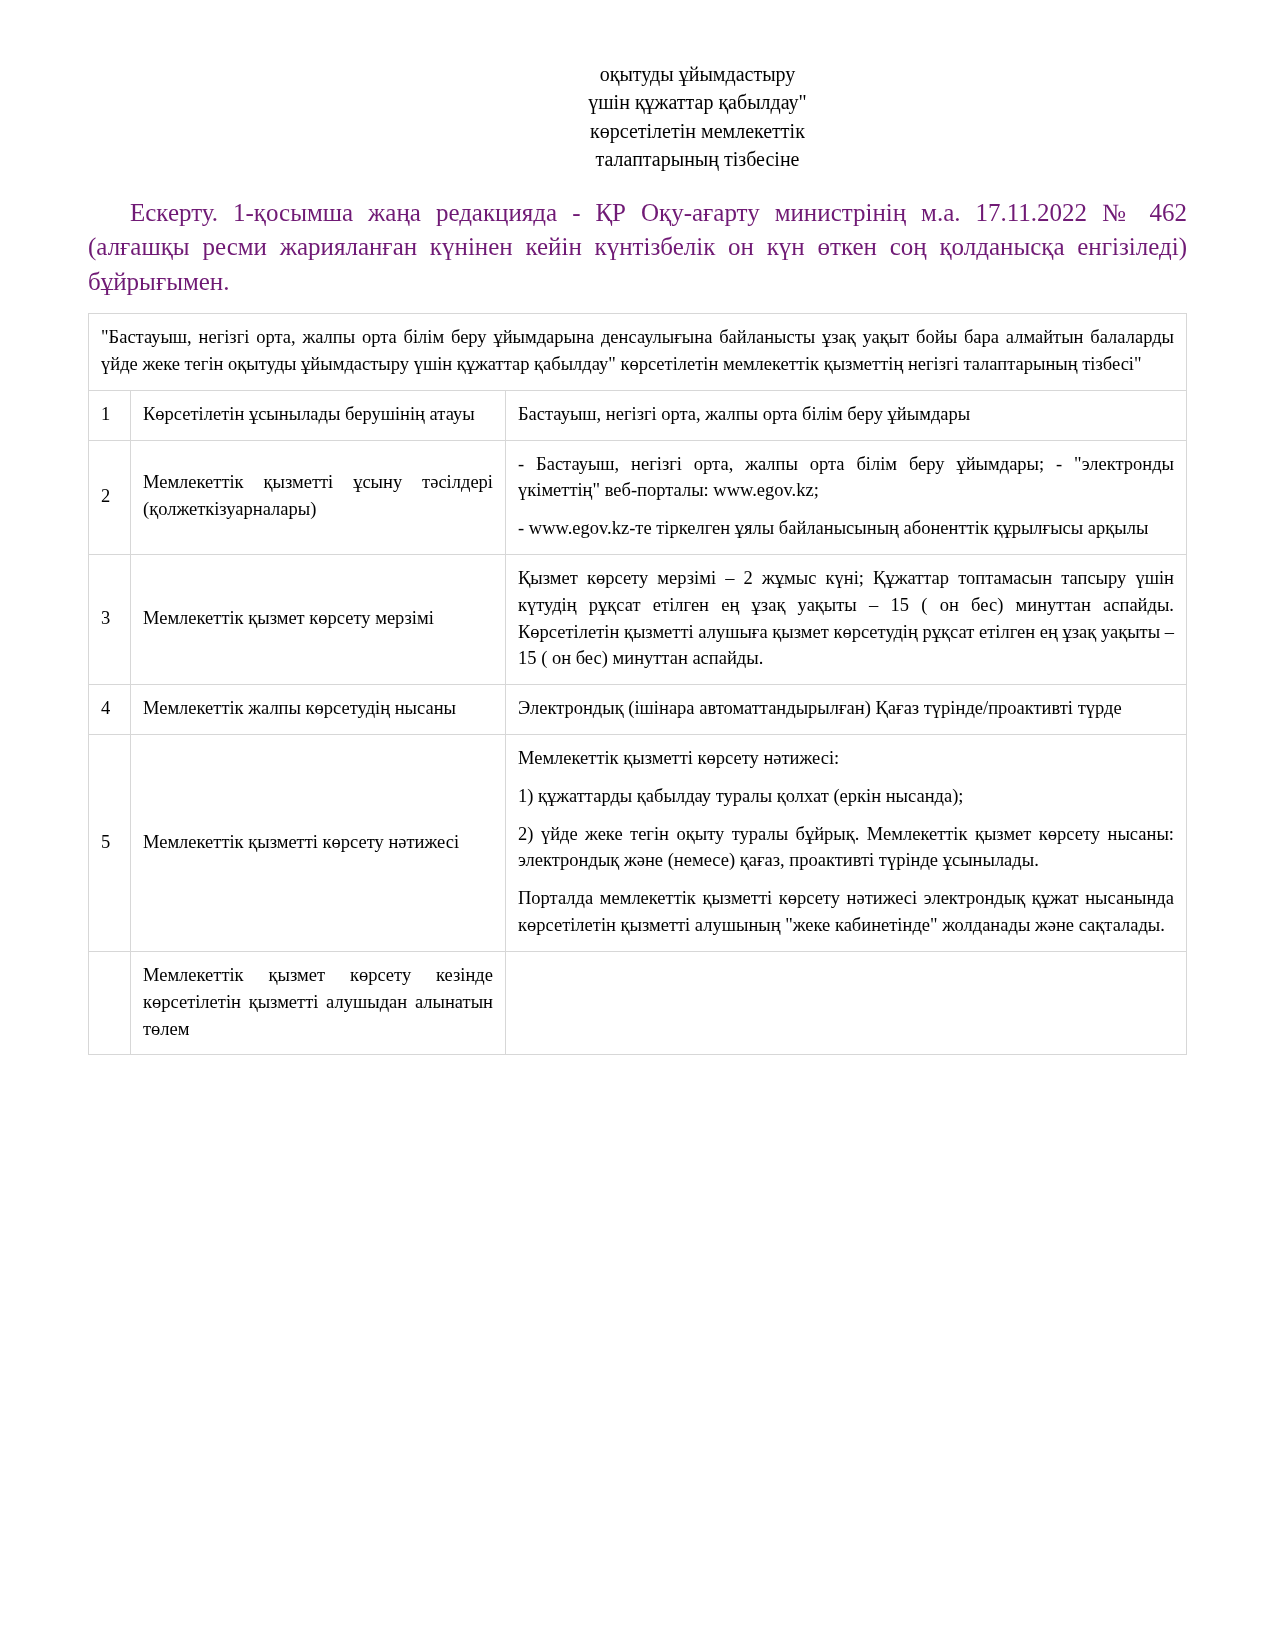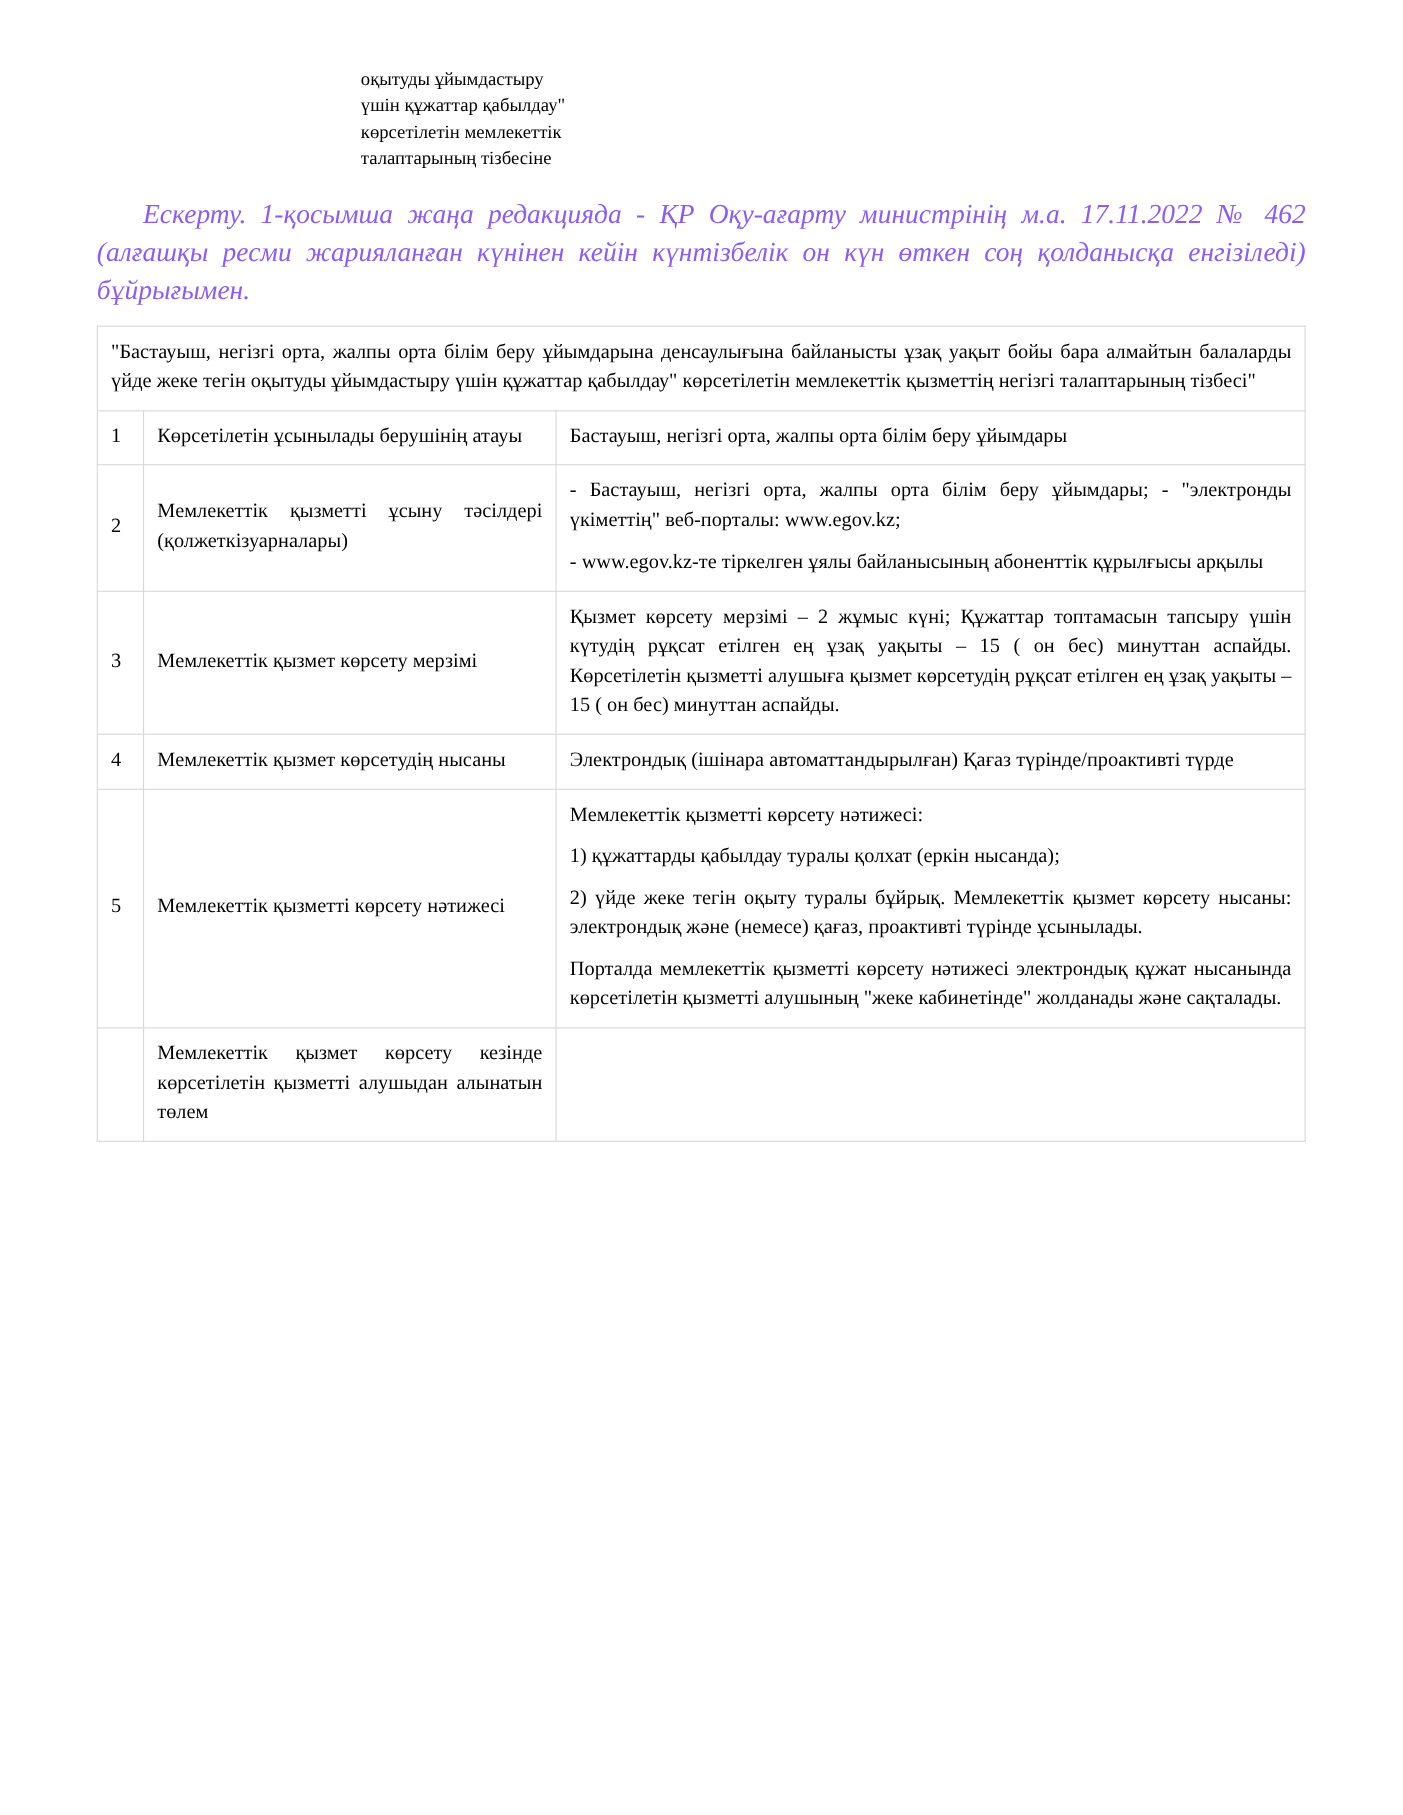--- a/index.html
+++ b/index.html
@@ -14,22 +14,22 @@
     color: #000000;
   }
   .page {
     width: 1275px;
     min-height: 1650px;
     box-sizing: border-box;
     padding: 60px 88px 0 88px;
     position: relative;
   }
   .header-block {
-    text-align: left;
-    font-size: 17px;
+    text-align: center;
+    font-size: 20px;
     line-height: 1.42;
     margin-left: 240px;
     margin-right: 120px;
   }
   .header-block div {
     white-space: nowrap;
   }
   .note {
     margin-top: 22px;
     color: #c00000;
@@ -83,21 +83,21 @@
 
 <div class="page">
 
   <div class="header-block">
     <div>оқытуды ұйымдастыру</div>
     <div>үшін құжаттар қабылдау"</div>
     <div>көрсетілетін мемлекеттік</div>
     <div>талаптарының тізбесіне</div>
   </div>
 
-  <div class="note" style="color: #8b5cf6; font-style: italic;">Ескерту. 1-қосымша жаңа редакцияда - ҚР Оқу-ағарту министрінің м.а. 17.11.2022 № 462 (алғашқы ресми жарияланған күнінен кейін күнтізбелік он күн өткен соң қолданысқа енгізіледі) бұйрығымен.</div>
+  <div class="note" style="color: #701a75;">Ескерту. 1-қосымша жаңа редакцияда - ҚР Оқу-ағарту министрінің м.а. 17.11.2022 № 462 (алғашқы ресми жарияланған күнінен кейін күнтізбелік он күн өткен соң қолданысқа енгізіледі) бұйрығымен.</div>
 
   <table class="doc-table">
     <colgroup>
       <col style="width:42px">
       <col style="width:375px">
       <col>
     </colgroup>
     <tbody>
       <tr>
         <td colspan="3" class="title-cell">"Бастауыш, негізгі орта, жалпы орта білім беру ұйымдарына денсаулығына байланысты ұзақ уақыт бойы бара алмайтын балаларды үйде жеке тегін оқытуды ұйымдастыру үшін құжаттар қабылдау" көрсетілетін мемлекеттік қызметтің негізгі талаптарының тізбесі"</td>
@@ -119,21 +119,21 @@
       </tr>
 
       <tr>
         <td class="col-num vcenter">3</td>
         <td class="col-label vcenter">Мемлекеттік қызмет көрсету мерзімі</td>
         <td class="col-value">Қызмет көрсету мерзімі – 2 жұмыс күні; Құжаттар топтамасын тапсыру үшін күтудің рұқсат етілген ең ұзақ уақыты – 15 ( он бес) минуттан аспайды. Көрсетілетін қызметті алушыға қызмет көрсетудің рұқсат етілген ең ұзақ уақыты – 15 ( он бес) минуттан аспайды.</td>
       </tr>
 
       <tr>
         <td class="col-num vcenter">4</td>
-        <td class="col-label vcenter">Мемлекеттік қызмет көрсетудің нысаны</td>
+        <td class="col-label vcenter">Мемлекеттік жалпы көрсетудің нысаны</td>
         <td class="col-value">Электрондық (ішінара автоматтандырылған) Қағаз түрінде/проактивті түрде</td>
       </tr>
 
       <tr>
         <td class="col-num vcenter">5</td>
         <td class="col-label vcenter">Мемлекеттік қызметті көрсету нәтижесі</td>
         <td class="col-value">
           <p class="cell-p">Мемлекеттік қызметті көрсету нәтижесі:</p>
           <p class="cell-p">1) құжаттарды қабылдау туралы қолхат (еркін нысанда);</p>
           <p class="cell-p">2) үйде жеке тегін оқыту туралы бұйрық. Мемлекеттік қызмет көрсету нысаны: электрондық және (немесе) қағаз, проактивті түрінде ұсынылады.</p>

